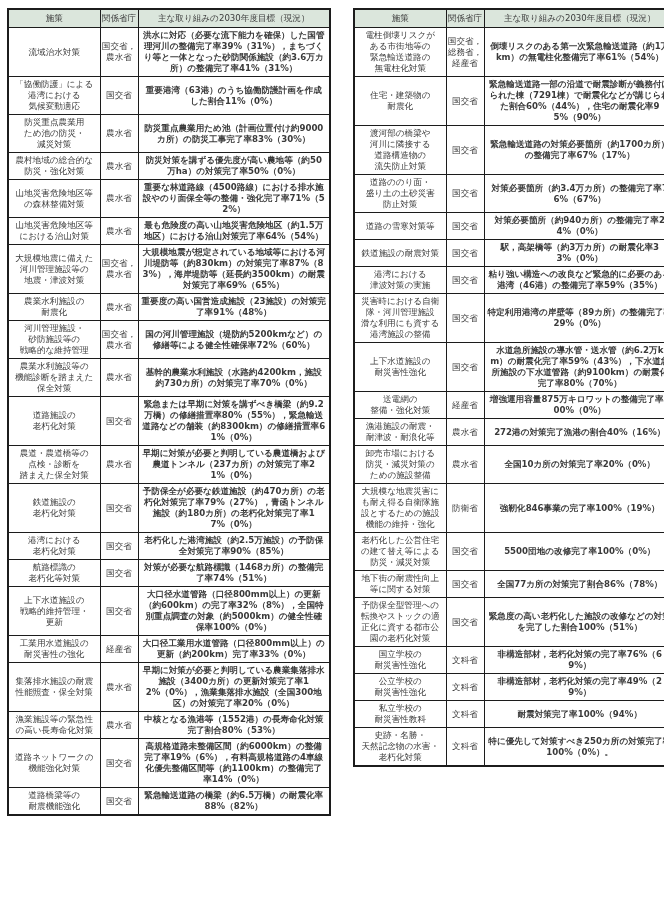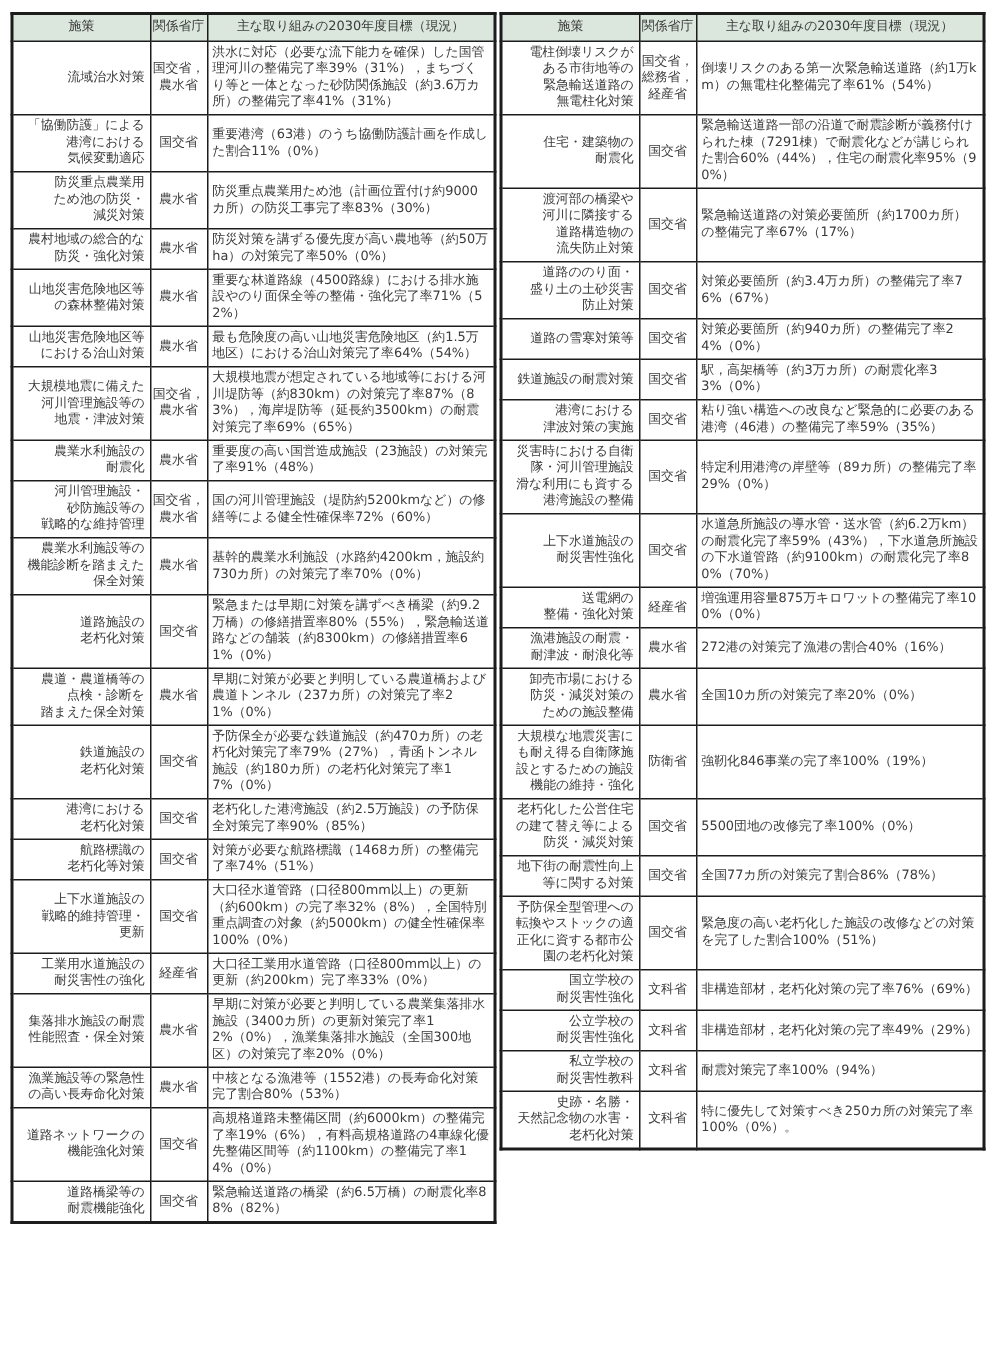--- a/index.html
+++ b/index.html
@@ -4,21 +4,21 @@
 <style>
   html, body { margin: 0; padding: 0; background: #ffffff; }
   .page {
     width: 664px; height: 899px; background: #ffffff;
     font-family: "DejaVu Sans", sans-serif;
     box-sizing: border-box;
     overflow: hidden;
   }
   .tables {
     display: flex;
-    gap: 2px;
+    gap: 22px;
     padding: 8px 7px;
     align-items: flex-start;
   }
   table {
     border-collapse: collapse;
     table-layout: fixed;
     width: 322px;
     border: 2px solid var(--border, #1c1c1c);
   }
   th, td {
@@ -32,23 +32,23 @@
   }
   thead th {
     background: var(--header-bg, #dbe6dc);
     text-align: center;
     font-weight: normal;
     padding: 3px 1px;
   }
   col.c-measure  { width: 92px; }
   col.c-ministry { width: 38px; }
   col.c-target   { width: 192px; }
-  td.measure  { white-space: pre-line; text-align: right; }
+  td.measure  { white-space: pre-line; text-align: center; }
   td.ministry { white-space: pre-line; text-align: center; padding: 2px 1px; }
-  td.target   { text-align: left; }
+  td.target   { text-align: center; font-weight: bold; }
 </style>
 </head>
 <body style="background: rgb(255, 255, 255);">
 
 <div class="page">
   <div class="tables">
 
     <table id="left-table">
       <colgroup>
         <col class="c-measure">

